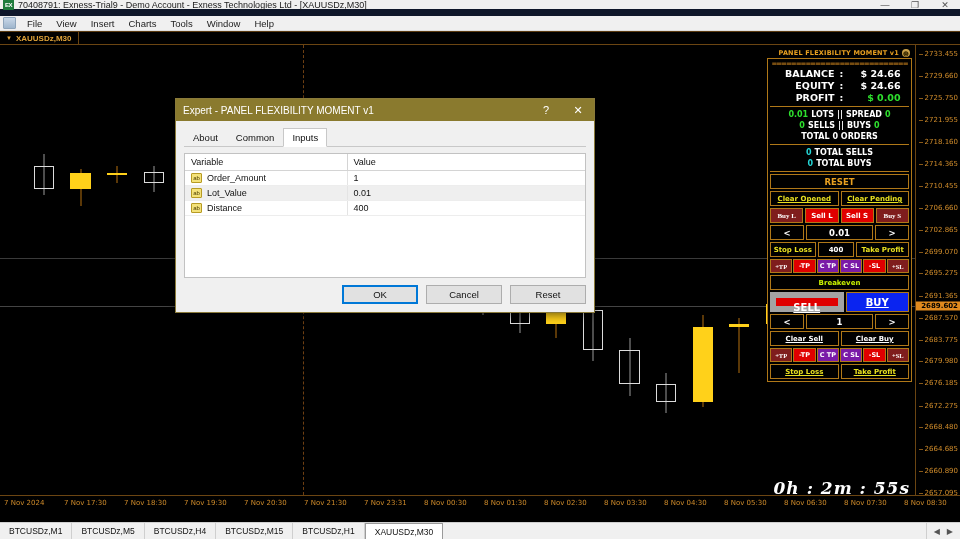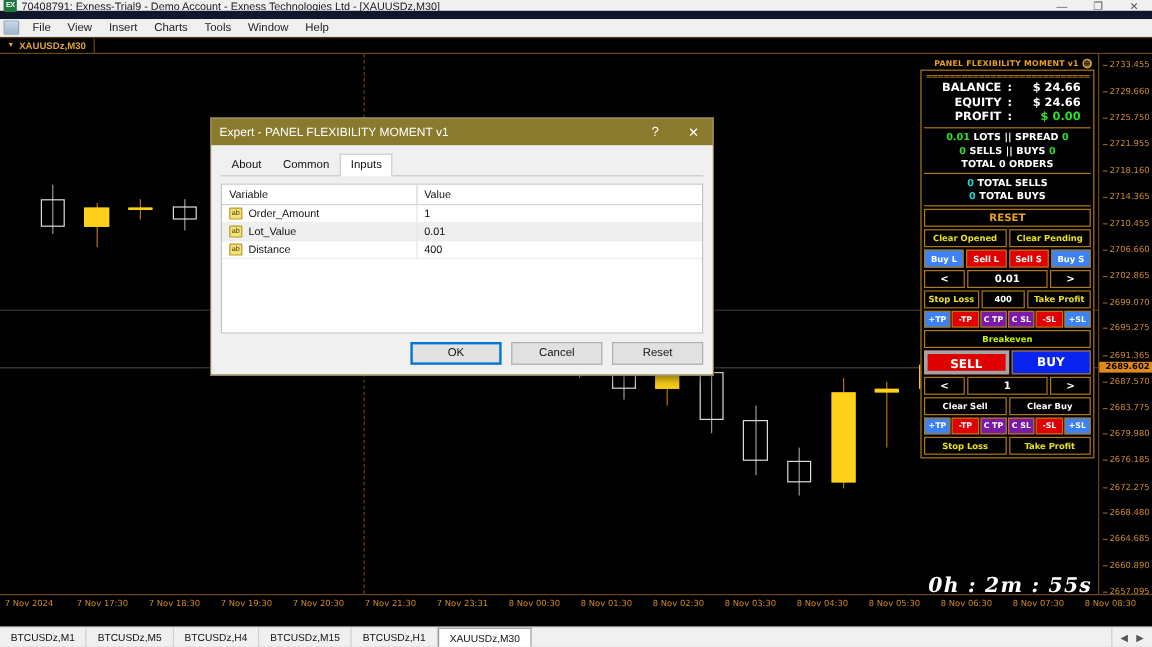--- a/index.html
+++ b/index.html
@@ -177,35 +177,35 @@
   .ea-line .c{ color:#24d6d6; }
   .ea-line .sepbar{ color:#fff; }
 
   .ea-btn{
     border:1px solid #b07818; background:#000;
     text-align:center; font-size:8.5px; font-weight:bold;
     color:#e8a020; line-height:14px; height:15px; cursor:pointer;
     font-family:"DejaVu Sans", sans-serif;
   }
   .ea-grid2{ display:flex; gap:2px; margin-top:2px; }
-  .ea-grid2 > *{ flex:1 1 0; }
+  .ea-grid2 > *{ flex:1 1 0;text-decoration:underline; }
   .ea-grid4{ display:flex; gap:2px; margin-top:2px; }
   .ea-grid4 > *{ flex:1 1 0; }
   .ea-grid6{ display:flex; gap:1px; margin-top:2px; }
   .ea-grid6 > *{ flex:1 1 0; }
 
   .b-white{ color:#fff; background:#000; border:1px solid #b07818; }
-  .b-blue{ background:#3b82f6; color:#fff; border:1px solid #b07818; }
+  .b-blue{ background:#7f1d1d; color:#fff; border:1px solid #b07818;font-family:Liberation Serif, serif; }
   .b-red{ background:#e00000; color:#fff; border:1px solid #b07818; }
   .b-purple{ background:#7a1ba8; color:#fff; border:1px solid #b07818; }
   .b-yellow{ color:#e8e020; background:#000; border:1px solid #b07818; }
   .b-lime{ color:#c8f000; background:#000; border:1px solid #b07818; }
   .b-small{ font-size:7px; }
   .b-tiny{ font-size:6.5px; line-height:13px; height:14px; }
-  .big-sell{ background:#e00000; color:#fff; border:3px solid #a3a3a3; font-size:10px; line-height:19px;height:20px; }
+  .big-sell{ background:#e00000; color:#fff; border:6px solid #a3a3a3; font-size:10px; line-height:19px;height:20px; }
   .big-buy{ background:#0a24f0; color:#fff; border:1px solid #b07818; font-size:10px; line-height:19px;height:20px; }
   .stepper{ display:flex; gap:2px; margin-top:2px; }
   .stepper .sbtn{ width:34px; }
   .stepper .sval{ flex:1; color:#fff; }
 
   
   .dialog{
     position:absolute; left:175px; top:98px; width:420px; height:215px;
     background:#f0f0f0; border:1px solid #8a7a3a;
     box-shadow:0 2px 9px rgba(0,0,0,.55);

